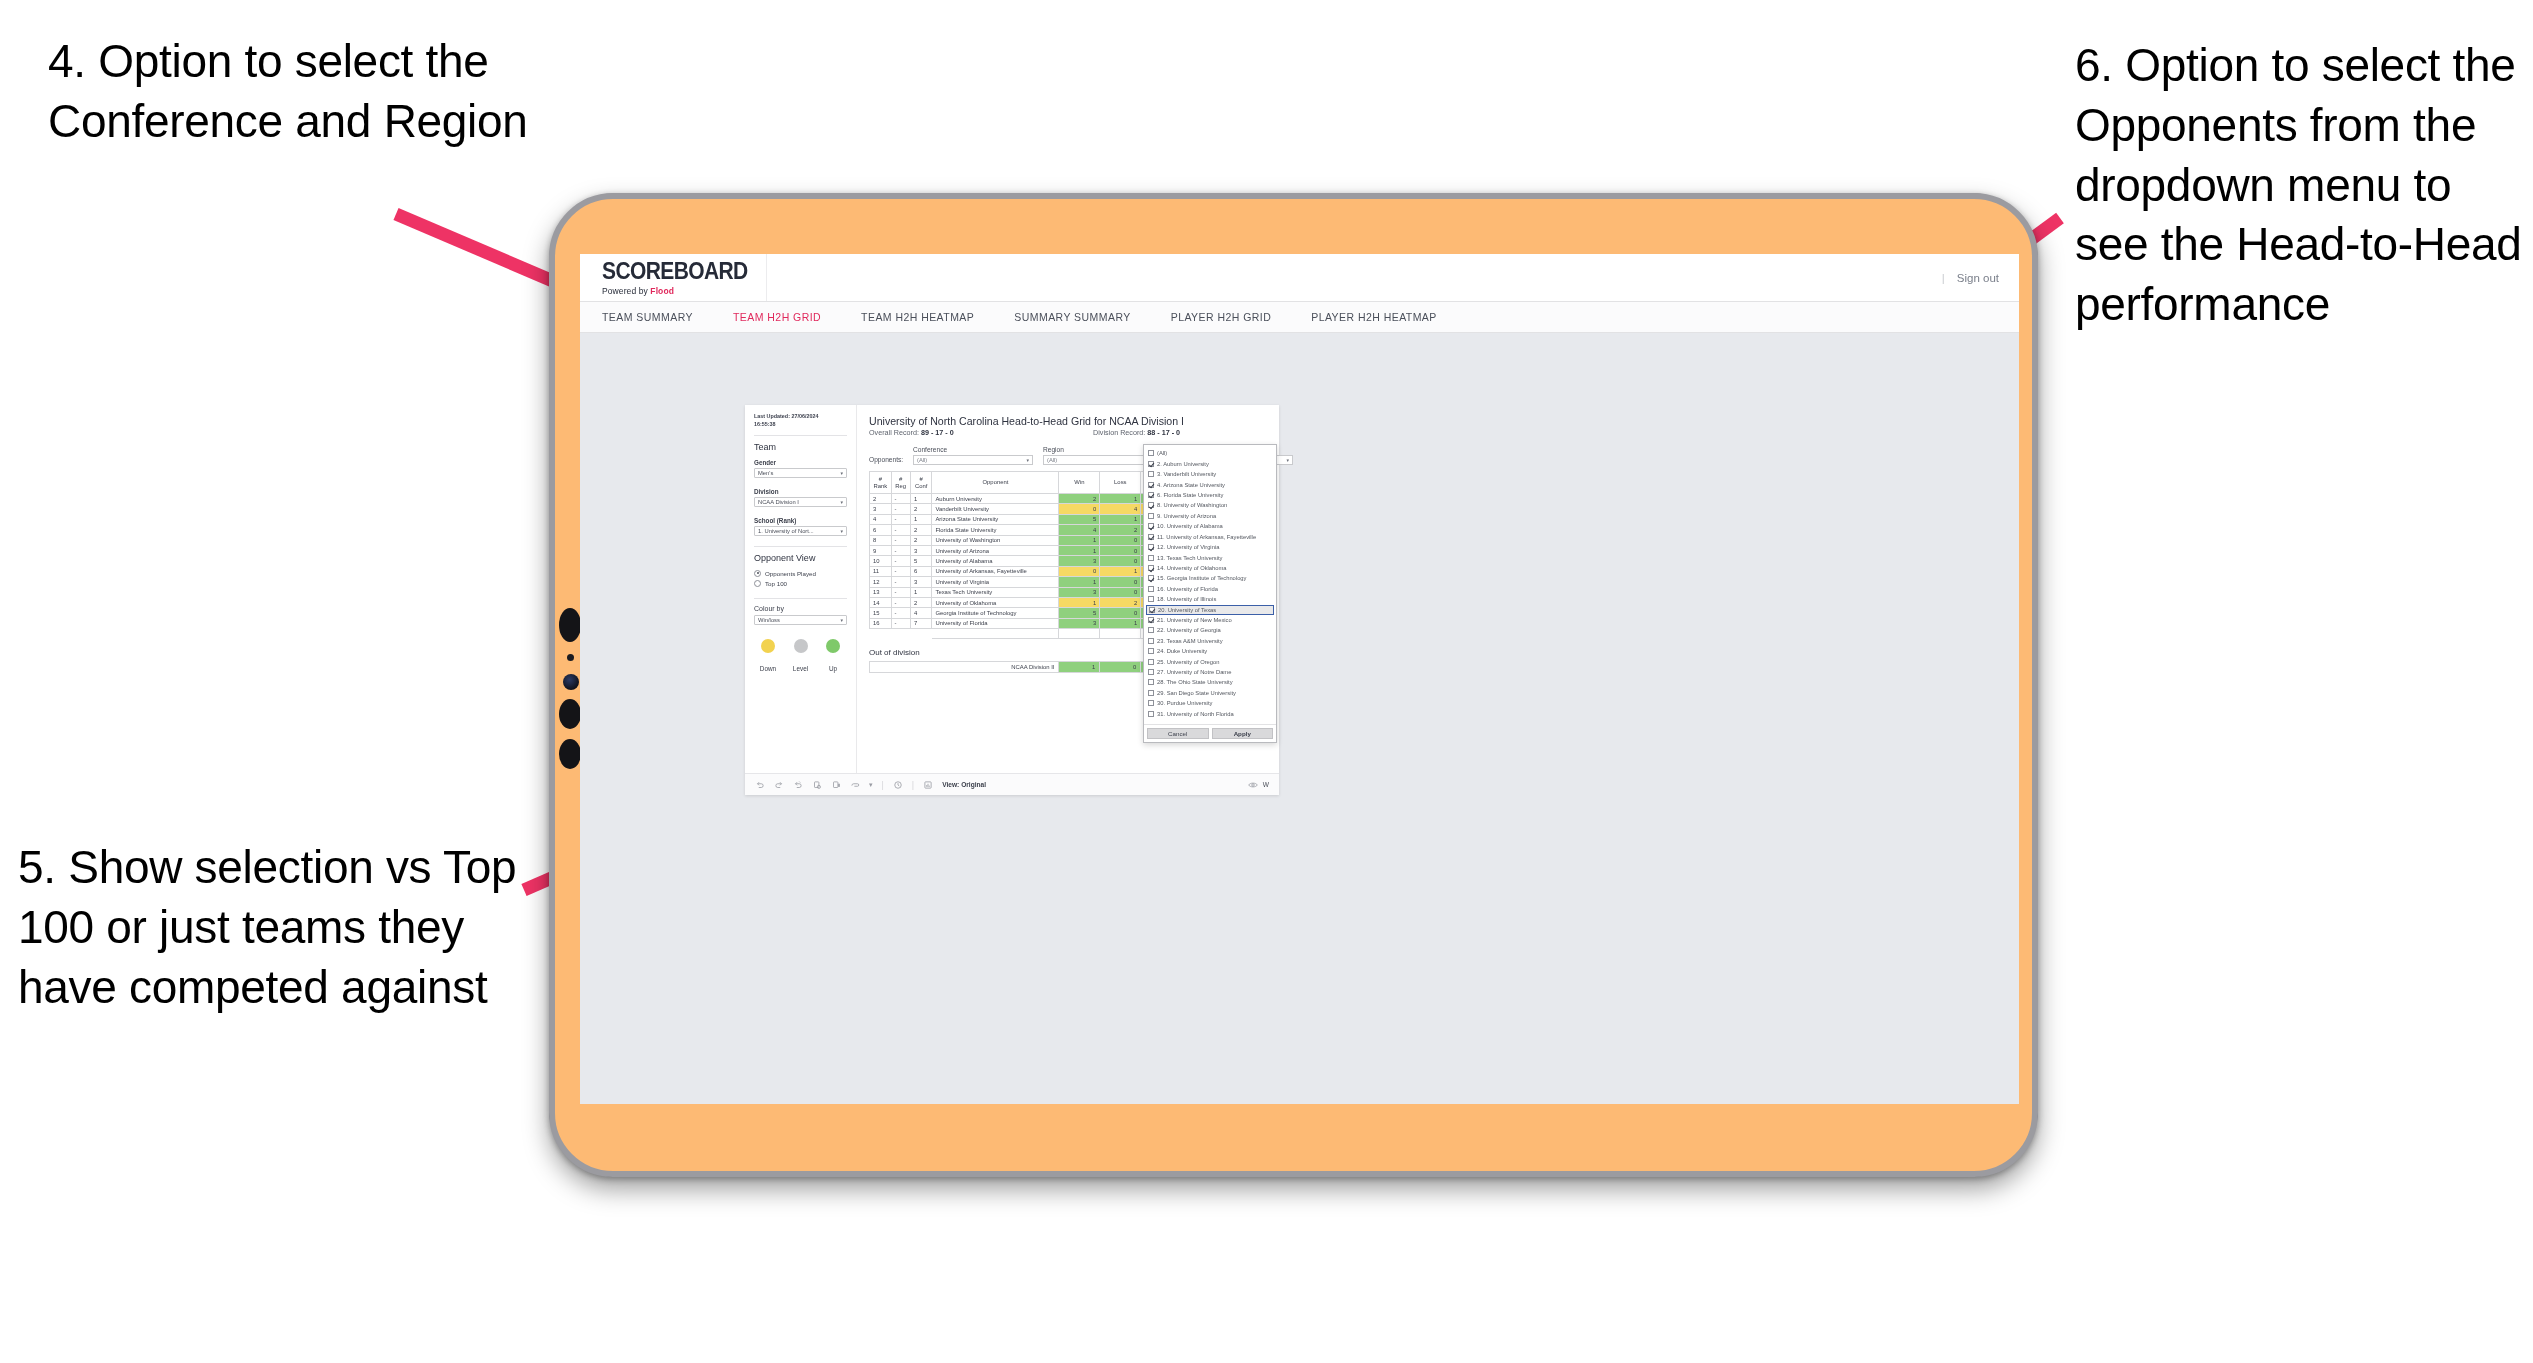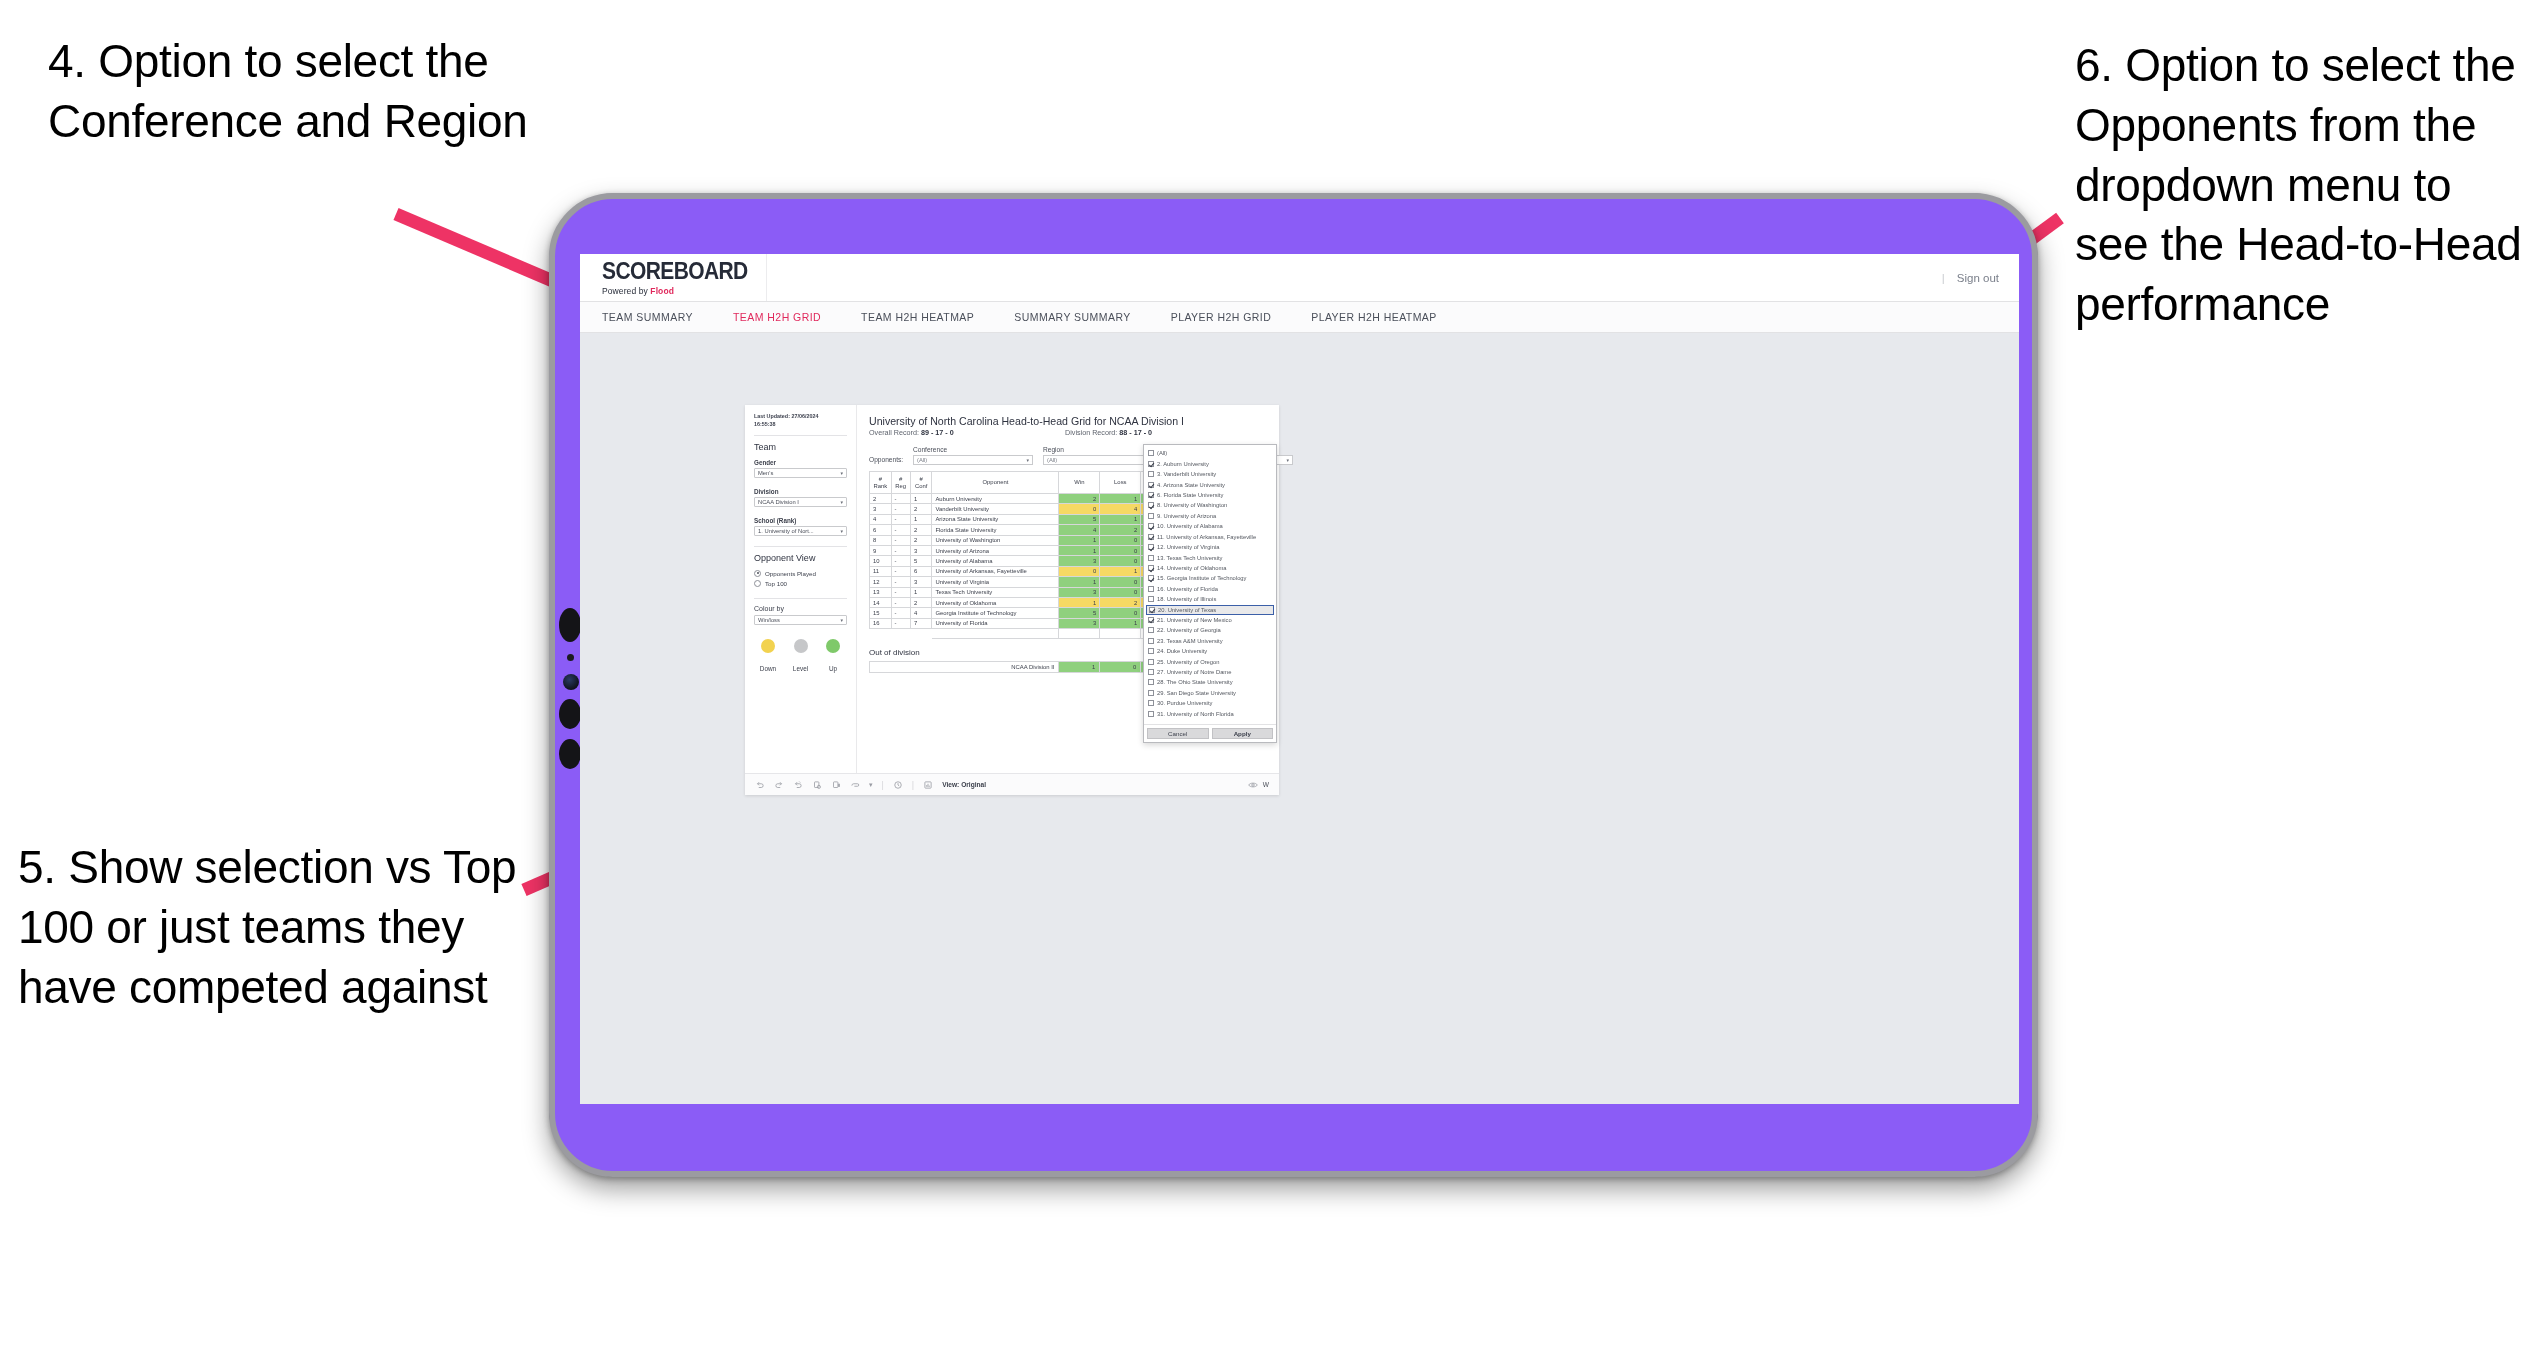--- a/index.html
+++ b/index.html
@@ -28,21 +28,21 @@
   #annot-6 { left:2075px; top:36px; width:450px; }
 
   .arrow-layer { position:absolute; left:0; top:0; width:2533px; height:1363px; pointer-events:none; }
 
   
   #tablet {
     position:absolute;
     left:549px; top:193px;
     width:1489px; height:984px;
     border-radius:64px;
-    background:#8b5cf6;
+    background:#fdba74;
     box-shadow:0 12px 26px rgba(0,0,0,.38), 0 2px 6px rgba(0,0,0,.3);
     border:6px solid #9b9ba0;
   }
   #tablet::after{
     content:"";
     position:absolute; left:-6px; top:-6px; right:-6px; bottom:-6px;
     border-radius:68px;
     background:linear-gradient(125deg,#cfd0d4 0%,#8a8b90 22%,#6d6e73 48%,#b9babf 78%,#76777c 100%);
     z-index:-1;
   }
@@ -128,21 +128,21 @@
   }
   .radio.on::after{ content:""; position:absolute; left:1.5px; top:1.5px; width:2px; height:2px; border-radius:50%; background:#4b4f58;}
   .legend { display:flex; justify-content:space-between; margin-top:14px; }
   .legend-item { text-align:center; width:28px; }
   .dot { width:14px; height:14px; border-radius:50%; margin:0 auto 4px; }
   .legend-item span{ font-size:6.4px; color:#3a3e4a; }
 
   
   #viz-main { flex:1; padding:10px 10px 0 12px; position:relative; min-width:0; }
   .viz-title { font-size:10.6px; color:#2f3340; font-weight:400; margin-bottom:1px; }
-  .rec-row { display:flex; font-size:7.2px; color:#5e636d; margin-bottom:9px; }
+  .rec-row { display:flex; font-size:7.2px; color:#5e636d; margin-bottom:9px;gap:28px; }
   .rec-row .r1 { width:196px; }
   .rec-row b { color:#2f3340; font-weight:700; }
 
   .filters { display:flex; align-items:flex-end; gap:0; margin-bottom:6px; }
   .filters .opp-lab { font-size:6.6px; color:#4a4e59; padding-bottom:2px; width:44px; flex:0 0 auto;}
   .fgroup { margin-right:10px; }
   .fgroup .flab { font-size:6.6px; color:#4a4e59; margin-bottom:2px; }
   .fsel {
     width:120px; height:10px; border:1px solid #c9cacd; background:#fff;
     display:flex; align-items:center; justify-content:space-between; padding:0 3px;

